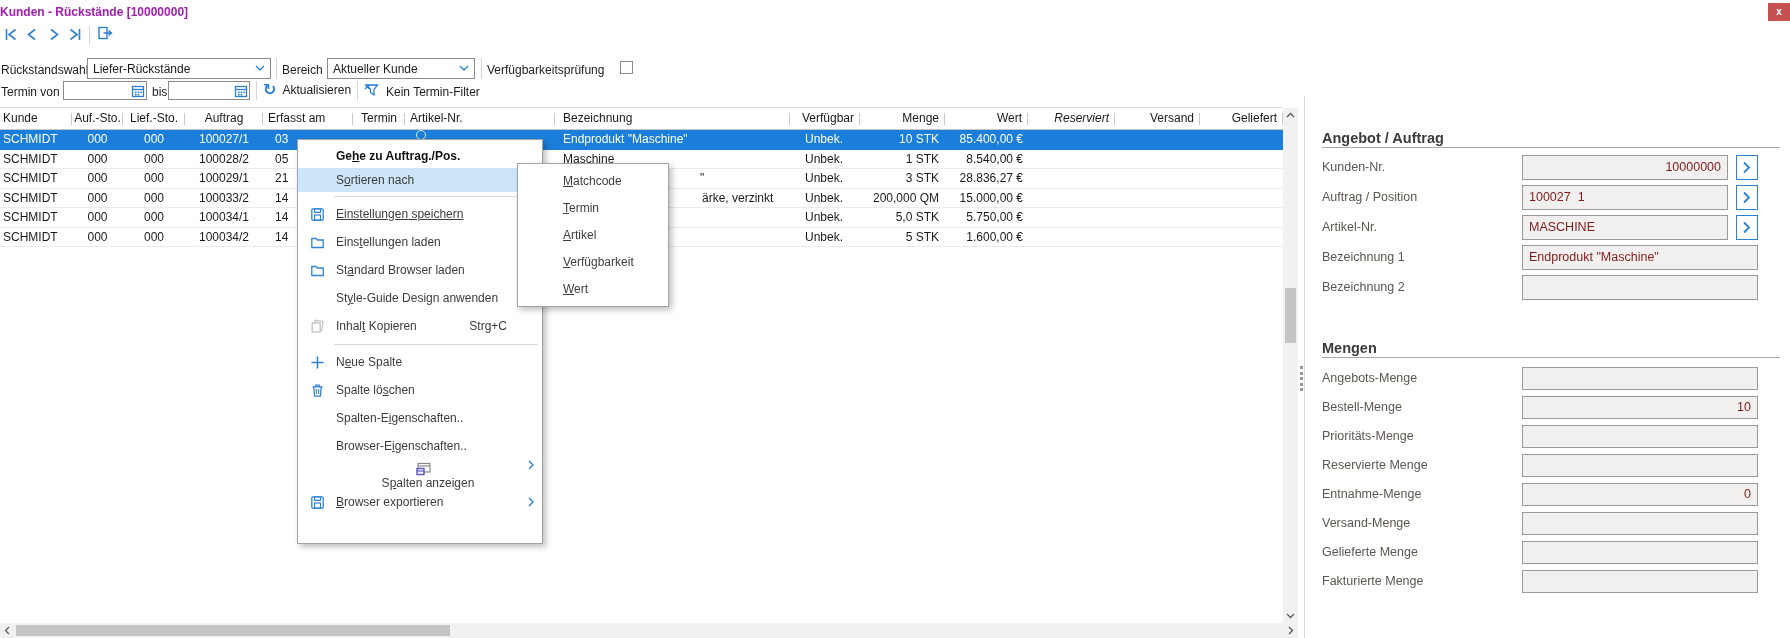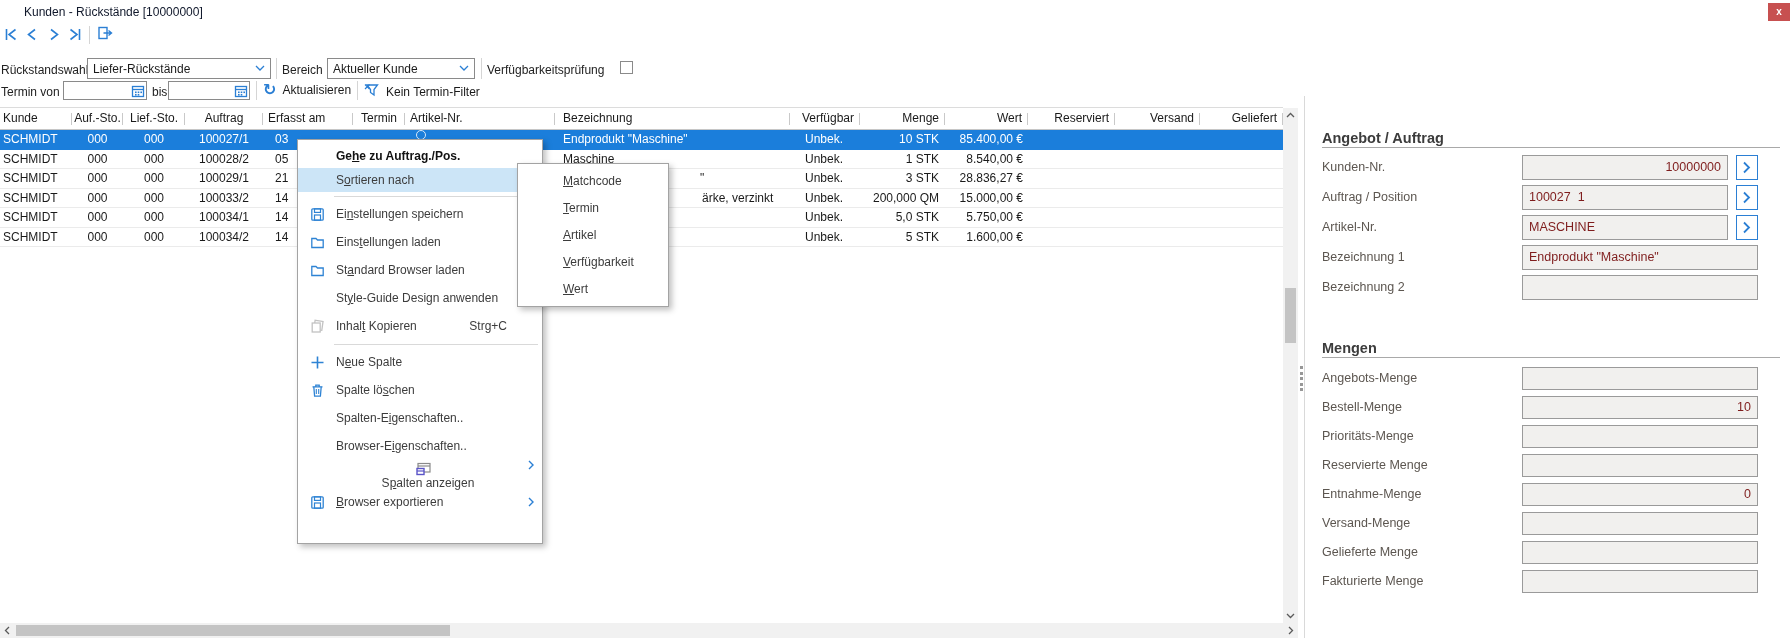--- a/index.html
+++ b/index.html
@@ -1,20 +1,20 @@
 <!DOCTYPE html>
 <html><head>
 <meta charset="utf-8">
 <style>
   html,body{margin:0;padding:0;background:#ffffff;}
   #app{position:relative;width:1790px;height:638px;background:#fff;overflow:hidden;
        font-family:"Liberation Sans","DejaVu Sans",sans-serif;font-size:12px;color:#1a1a1a;}
   .abs{position:absolute;}
   
-  #title{left:24px;top:5px;font-size:12px;color:#0f172a;}
+  #title{left:0;top:5px;font-size:12px;color:#a21caf;font-weight:bold;}
   #closebtn{left:1768px;top:3px;width:22px;height:18px;background:#c75050;color:#fff;
             font-size:10px;font-weight:bold;text-align:center;line-height:17px;cursor:default;}
   
   .navico{top:27px;width:15px;height:15px;}
   .vsep{width:1px;background:#d5d5d5;}
   .tlabel{color:#222;}
   .dd{height:21px;border:1px solid #8a8a8a;background:#fff;display:flex;align-items:center;box-sizing:border-box;}
   .ddval{flex:1;padding-left:5px;white-space:pre;}
   .ddchev{padding-right:5px;display:flex;}
   .datef{height:19px;border:1px solid #8a8a8a;background:#fff;display:flex;align-items:center;box-sizing:border-box;}
@@ -172,21 +172,21 @@
         <div class="hcell" style="width: 51px; text-align: center; padding-left: 0px; padding-right: 0px;">Auf.-Sto.</div>
         <div class="hcell" style="width: 62px; text-align: center; padding-left: 0px; padding-right: 0px;">Lief.-Sto.</div>
         <div class="hcell" style="width: 78px; text-align: center; padding-left: 0px; padding-right: 0px;">Auftrag</div>
         <div class="hcell" style="width: 90px; text-align: left; padding-left: 5px; padding-right: 0px;">Erfasst am</div>
         <div class="hcell" style="width: 52px; text-align: center; padding-left: 0px; padding-right: 0px;">Termin</div>
         <div class="hcell" style="width: 150px; text-align: left; padding-left: 5px; padding-right: 0px;">Artikel-Nr.</div>
         <div class="hcell" style="width: 235px; text-align: left; padding-left: 8px; padding-right: 0px;">Bezeichnung</div>
         <div class="hcell" style="width: 70px; text-align: right; padding-left: 0px; padding-right: 6px;">Verfügbar</div>
         <div class="hcell" style="width: 85px; text-align: right; padding-left: 0px; padding-right: 6px;">Menge</div>
         <div class="hcell" style="width: 83px; text-align: right; padding-left: 0px; padding-right: 6px;">Wert</div>
-        <div class="hcell" style="width: 87px; text-align: right; padding-left: 0px; padding-right: 6px;">Reserviert</div>
+        <div class="hcell" style="width: 87px; text-align: right; padding-left: 0px; padding-right: 6px; font-style: italic;">Reserviert</div>
         <div class="hcell" style="width: 85px; text-align: right; padding-left: 0px; padding-right: 6px;">Versand</div>
         <div class="hcell" style="width: 83px; text-align: right; padding-left: 0px; padding-right: 6px;">Geliefert</div>
       </div>
       <div class="trow drow sel">
         <div class="tcell" style="width: 72px; text-align: left; padding-left: 3px; padding-right: 0px;">SCHMIDT</div>
         <div class="tcell" style="width: 51px; text-align: center; padding-left: 0px; padding-right: 0px;">000</div>
         <div class="tcell" style="width: 62px; text-align: center; padding-left: 0px; padding-right: 0px;">000</div>
         <div class="tcell" style="width: 78px; text-align: center; padding-left: 0px; padding-right: 0px;">100027/1</div>
         <div class="tcell" style="width: 90px; text-align: left; padding-left: 12px; padding-right: 0px;">03</div>
         <div class="tcell" style="width: 52px; text-align: center; padding-left: 0px; padding-right: 0px;"></div>
@@ -376,21 +376,21 @@
         <span class="mlabel">S<span class="mn">o</span>rtieren nach</span>
         <span class="marrow">
           <svg width="6" height="10">
             <polyline points="1,1 5,5 1,9" fill="none" stroke="#2b7fd4" stroke-width="1.4"></polyline>
           </svg>
         </span>
       </div>
       <div class="msep">
         <div class="msepline"></div>
       </div>
-      <div class="mi" style="height: 28px;">
+      <div class="mi" style="height: 28px; text-decoration: underline;">
         <span class="mic">
           <svg width="15" height="15">
             <rect x="1.8" y="1.8" width="11.4" height="11.4" rx="1" fill="none" stroke="#2e83d4" stroke-width="1.3"></rect>
             <rect x="4.5" y="1.8" width="6" height="3.6" fill="none" stroke="#2e83d4" stroke-width="1.2"></rect>
             <rect x="4.5" y="8" width="6" height="5.2" fill="none" stroke="#2e83d4" stroke-width="1.2"></rect>
           </svg>
         </span>
         <span class="mlabel">Ei<span class="mn">n</span>stellungen speichern</span>
       </div>
       <div class="mi" style="height: 28px;">

